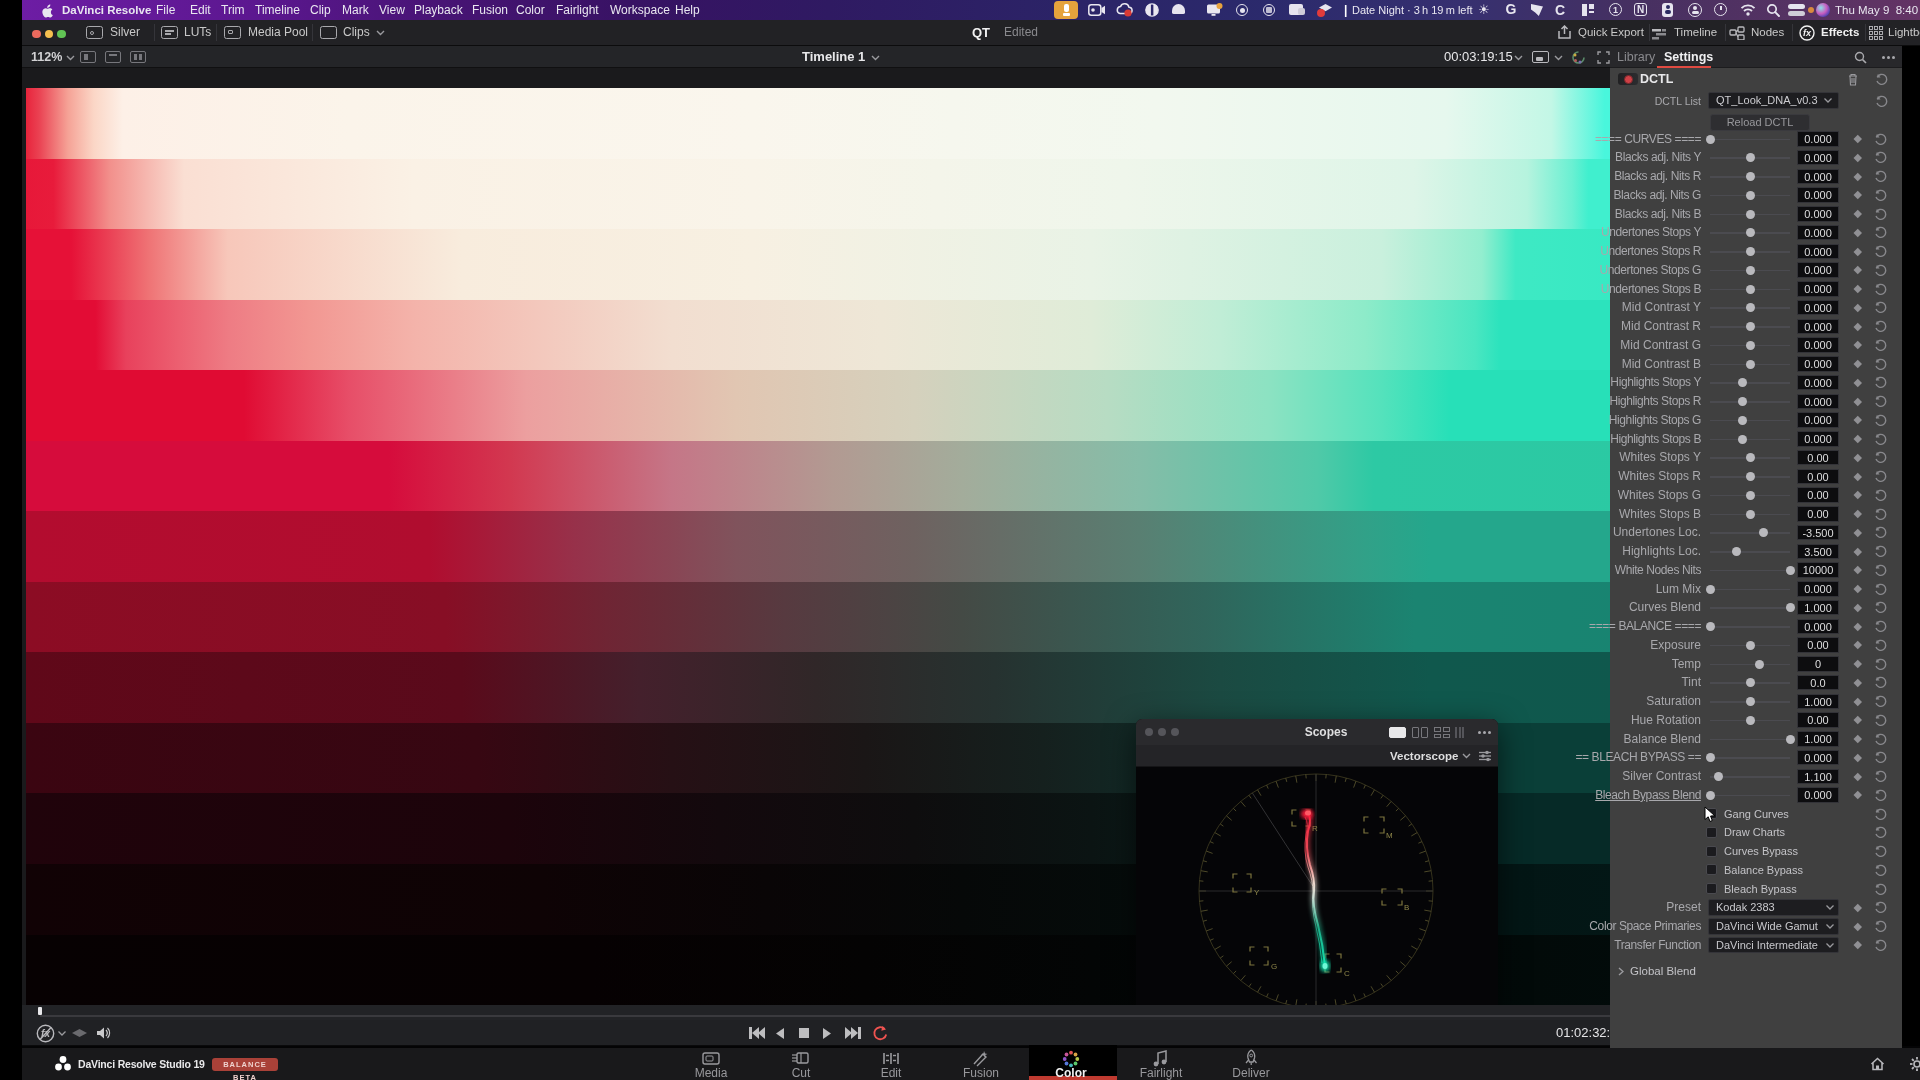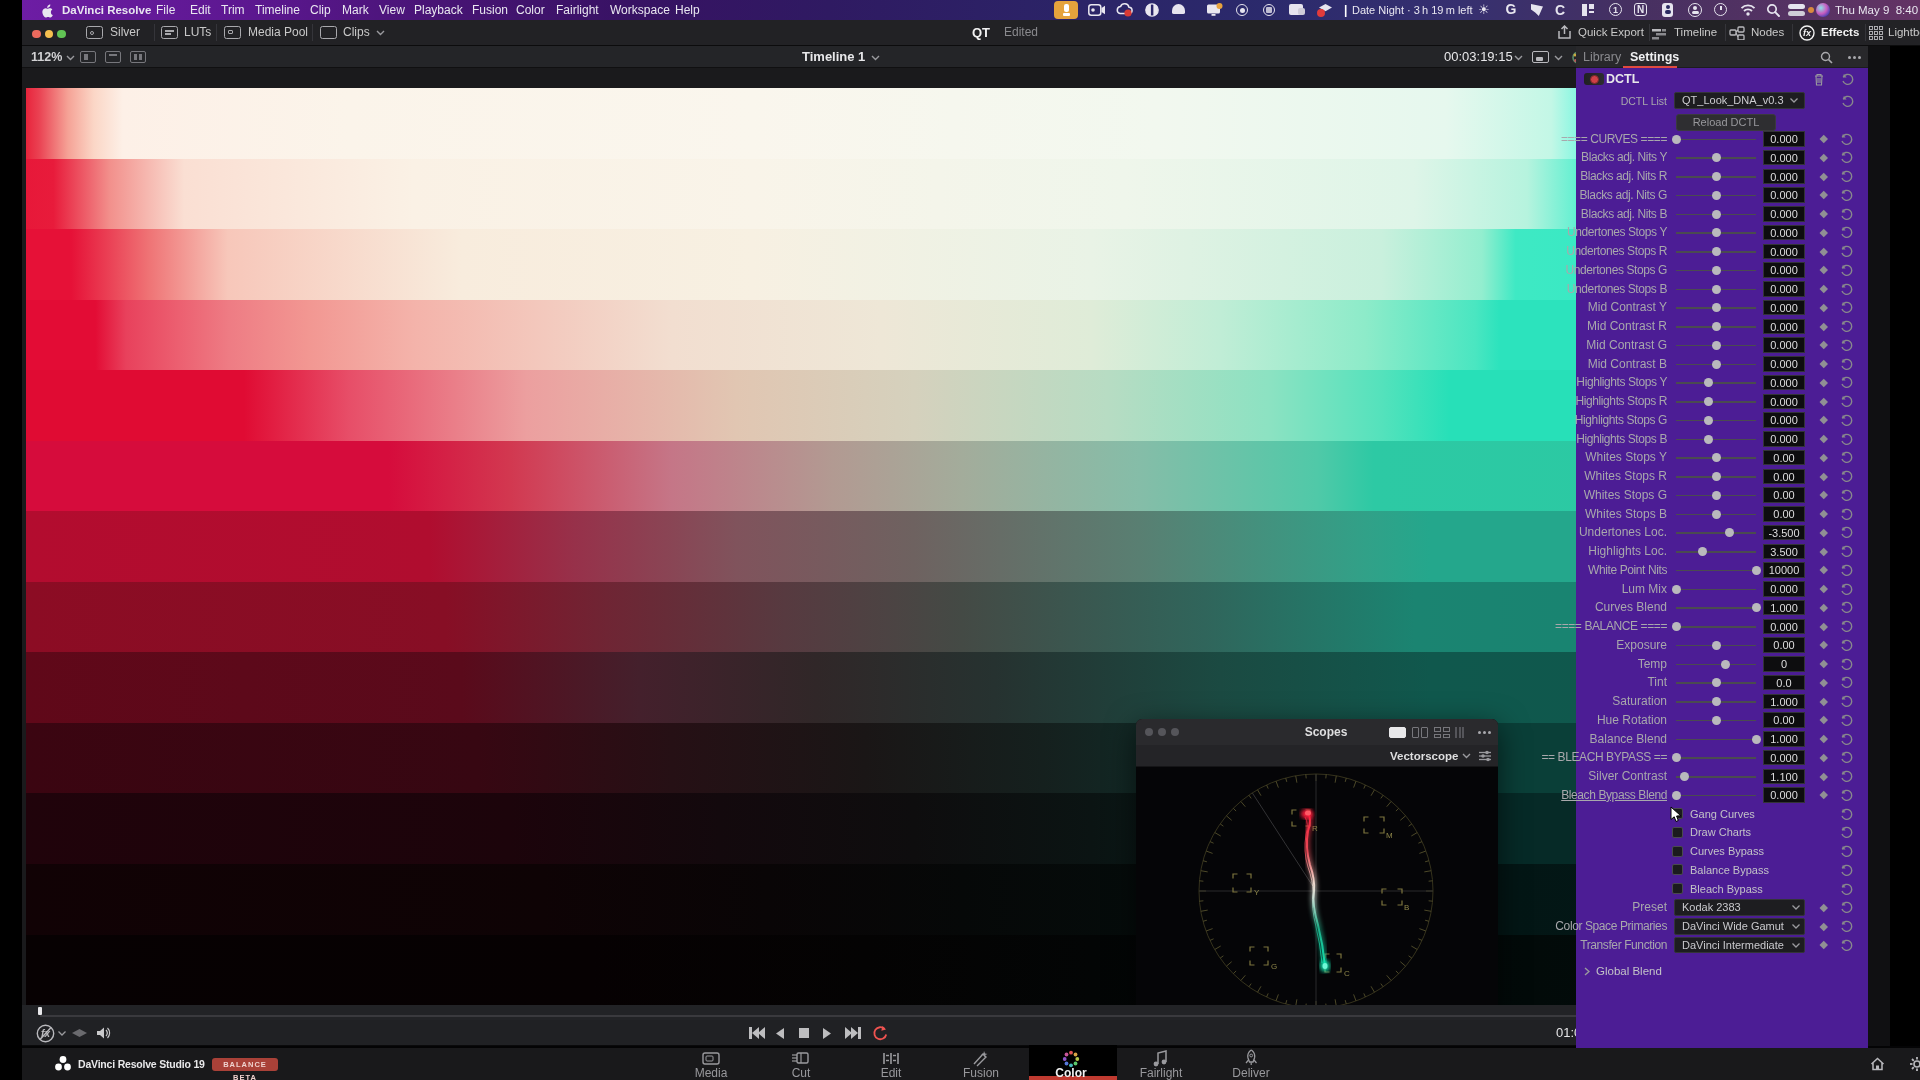--- a/index.html
+++ b/index.html
@@ -32,21 +32,21 @@
 
 
 #ruler { position:absolute; left:0; top:1005px; width:1620px; height:15px; background:#222326; }
 #transport { position:absolute; left:0; top:1020px; width:1620px; height:26px; background:#202124; border-bottom:1px solid #0a0a0b; }
 
 
 #footer { position:absolute; left:0; top:1046px; width:1920px; height:34px; background:#19191b; border-top:2px solid #040405; }
 .page { position:absolute; top:0; height:32px; text-align:center; color:#9a9a9e; font-size:12px; }
 
 
-#rpanel { position:absolute; left:1554px; top:46px; width:292px; height:1002px; background:#4c1d95; }
+#rpanel { position:absolute; left:1588px; top:46px; width:292px; height:1002px; background:#404040; }
 #vdivider { position:absolute; left:1620px; top:46px; width:8px; height:1002px; background:#0e0e10; }
 .row { position:absolute; left:0; width:292px; height:19px; }
 .rlabel { position:absolute; right:201px; top:0; height:19px; line-height:19px; font-size:12px; color:#a8a8ac; white-space:nowrap; }
 .track { position:absolute; left:100px; top:9px; width:80px; height:1.5px; background:#4b4b50; }
 .thumb { position:absolute; top:5px; width:9px; height:9px; border-radius:50%; background:#b9b9bd; }
 .vbox { position:absolute; left:187px; top:1.5px; width:42px; height:15.5px; background:#0d0d0f; border:1px solid #333338; color:#dededf; font-size:11px; text-align:center; line-height:14px; }
 .diamond { position:absolute; left:245px; top:6.5px; width:5.5px; height:5.5px; background:#909094; transform:rotate(45deg); }
 .reset { position:absolute; left:264px; top:3px; width:13px; height:13px; }
 .cbox { position:absolute; left:96px; top:3.5px; width:11px; height:11px; background:#1b1b1e; border:1px solid #4a4a4f; border-radius:2px; }
 .clabel { position:absolute; left:114px; top:0; height:19px; line-height:19px; font-size:11px; color:#c3c3c7; }
@@ -831,21 +831,21 @@
         <div class="track"></div>
         <div class="thumb" style="left:121.9px;"></div>
         <div class="vbox">3.500</div>
         <div class="diamond"></div>
         <svg class="reset" style="left:264px;top:3px;" width="13" height="13" viewBox="0 0 13 13">
           <path d="M2.2 4.2 A 5 5 0 1 1 2 8" fill="none" stroke="#88888c" stroke-width="1.4"></path>
           <path d="M2.8 1 L2.2 4.4 L5.6 4.6 Z" fill="#88888c"></path>
         </svg>
       </div>
 <div class="row" style="top:514.75px;">
-        <div class="rlabel" style="letter-spacing:-0.4px;">White Point Nits</div>
+        <div class="rlabel" style="letter-spacing:-0.4px;">White Nodes Nits</div>
         <div class="track"></div>
         <div class="thumb" style="left:175.5px;"></div>
         <div class="vbox">10000</div>
         <div class="diamond"></div>
         <svg class="reset" style="left:264px;top:3px;" width="13" height="13" viewBox="0 0 13 13">
           <path d="M2.2 4.2 A 5 5 0 1 1 2 8" fill="none" stroke="#88888c" stroke-width="1.4"></path>
           <path d="M2.8 1 L2.2 4.4 L5.6 4.6 Z" fill="#88888c"></path>
         </svg>
       </div>
 <div class="row" style="top:533.50px;">

